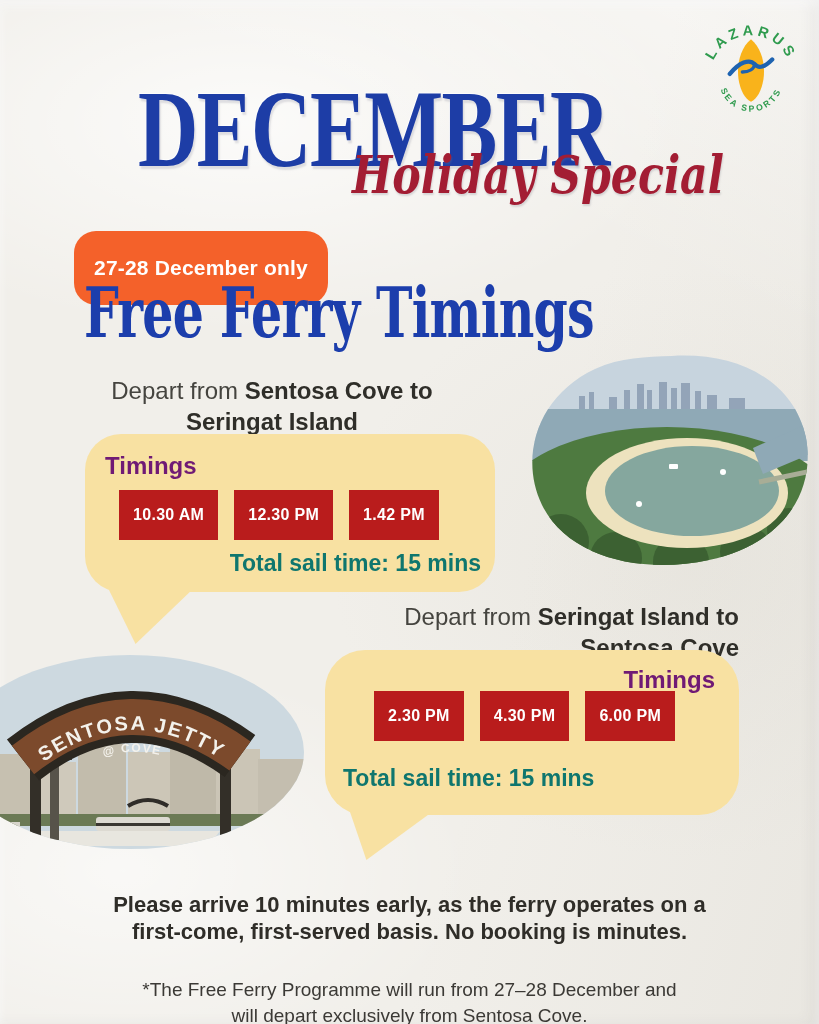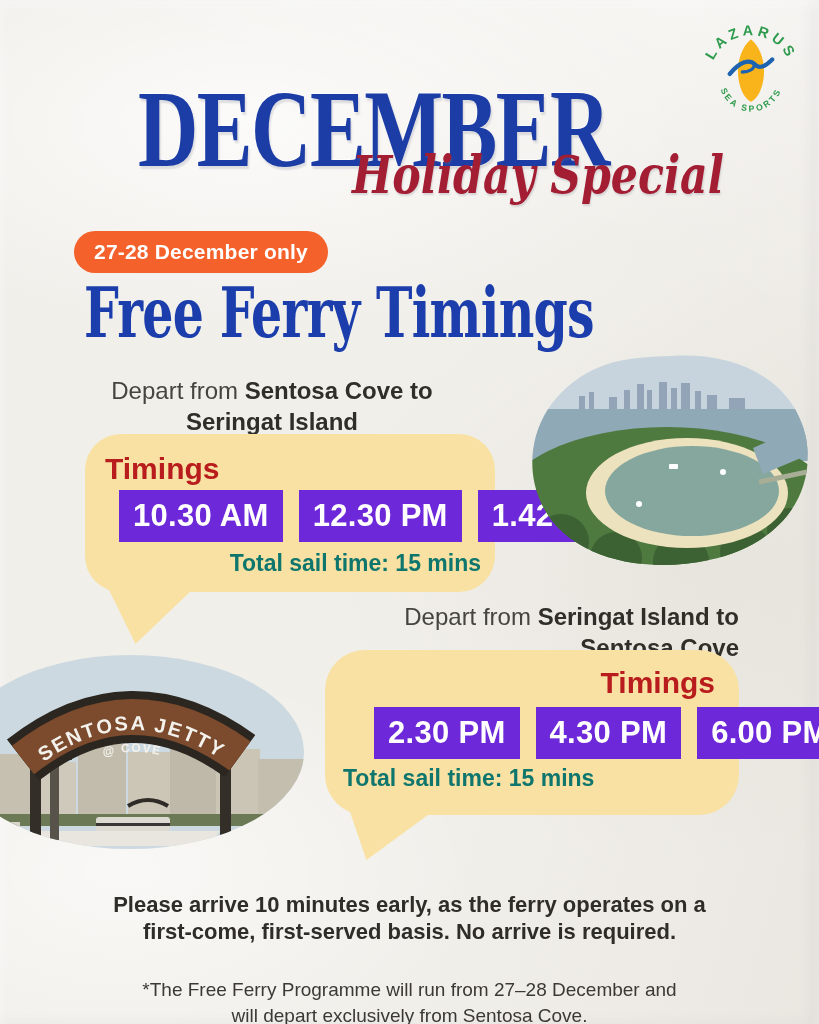--- a/index.html
+++ b/index.html
@@ -38,21 +38,21 @@
     font-size:52px;line-height:1.1;
     color:#A31D33;
     transform:scaleX(0.82);transform-origin:left top;
     white-space:nowrap;
     text-shadow:1px 2px 2px rgba(120,120,130,0.25);
   }
   .date-badge{
     left:74px;top:231px;height:42px;
     background:#F4612A;border-radius:22px;
     display:flex;align-items:center;
-    padding:0 20px;
+    padding:16px 20px;
     color:#FFFFFF;font-weight:700;font-size:21px;letter-spacing:0.2px;
     white-space:nowrap;
   }
   .title-main{
     left:84px;top:278px;
     font-family:"DejaVu Serif", serif;
     font-weight:700;font-size:70px;line-height:1;
     color:#1C3EAC;letter-spacing:-1px;
     transform:scaleX(0.70);transform-origin:left top;
     white-space:nowrap;
@@ -64,30 +64,30 @@
   .route-outbound-text{left:97px;top:376px;width:350px;text-align:center;}
   .route-return-text{left:393px;top:594px;width:346px;text-align:right;margin-top:8px;}
 
   
   .bubble{background:#F8E1A2;}
   .bubble-1{left:85px;top:434px;width:410px;height:158px;border-radius:36px;}
   .bubble-2{left:325px;top:650px;width:414px;height:165px;border-radius:40px;}
   .bubble-tail{background:#F8E1A2;}
   .tail-1{left:108px;top:588px;width:86px;height:56px;clip-path:polygon(0 0,100% 0,32% 100%);}
   .tail-2{left:350px;top:812px;width:82px;height:48px;clip-path:polygon(0 0,100% 0,20% 100%);}
-  .timings-label{font-size:30px;font-weight:700;color:#b91c1c;}
+  .timings-label{font-size:24px;font-weight:700;color:#701a75;}
   .bubble-1 .timings-label{left:20px;top:18px;}
   .bubble-2 .timings-label{right:24px;top:16px;}
   .chip-row{display:flex;gap:16px;}
   .bubble-1 .chip-row{left:34px;top:56px;}
-  .bubble-2 .chip-row{left:49px;top:57px;}
+  .bubble-2 .chip-row{left:49px;top:41px;}
   .chip{
-    background:#6d28d9;color:#FFFFFF;
-    font-weight:700;font-size:31px;letter-spacing:0.3px;
-    padding:8px 14px;white-space:nowrap;
+    background:#b91c1c;color:#FFFFFF;
+    font-weight:700;font-size:16px;letter-spacing:0.3px;
+    padding:16px 14px;white-space:nowrap;
   }
   .sail-time{font-size:23px;font-weight:700;color:#0f766e;white-space:nowrap;}
   .bubble-1 .sail-time{right:14px;top:116px;}
   .bubble-2 .sail-time{left:18px;top:115px;}
 
   
   .photo-island{left:521px;top:352px;width:294px;height:216px;}
   .photo-jetty{left:-22px;top:654px;width:328px;height:196px;}
 
   
@@ -244,20 +244,20 @@
           <text font-family="Liberation Sans, sans-serif" font-size="12" font-weight="700" fill="#F4F2EC" letter-spacing="1.5">
             <textPath href="#signArcText2" startOffset="50%" text-anchor="middle">@ COVE</textPath>
           </text>
         </g>
       </g>
     </svg>
   </div>
 
   <div class="abs notice">
     <div>Please arrive 10 minutes early, as the ferry operates on a</div>
-    <div>first-come, first-served basis. No arrive is required.</div>
+    <div>first-come, first-served basis. No booking is minutes.</div>
   </div>
   <div class="abs footnote">
     <div>*The Free Ferry Programme will run from 27–28 December and</div>
     <div>will depart exclusively from Sentosa Cove.</div>
   </div>
 
 </div>
 
 </body></html>

